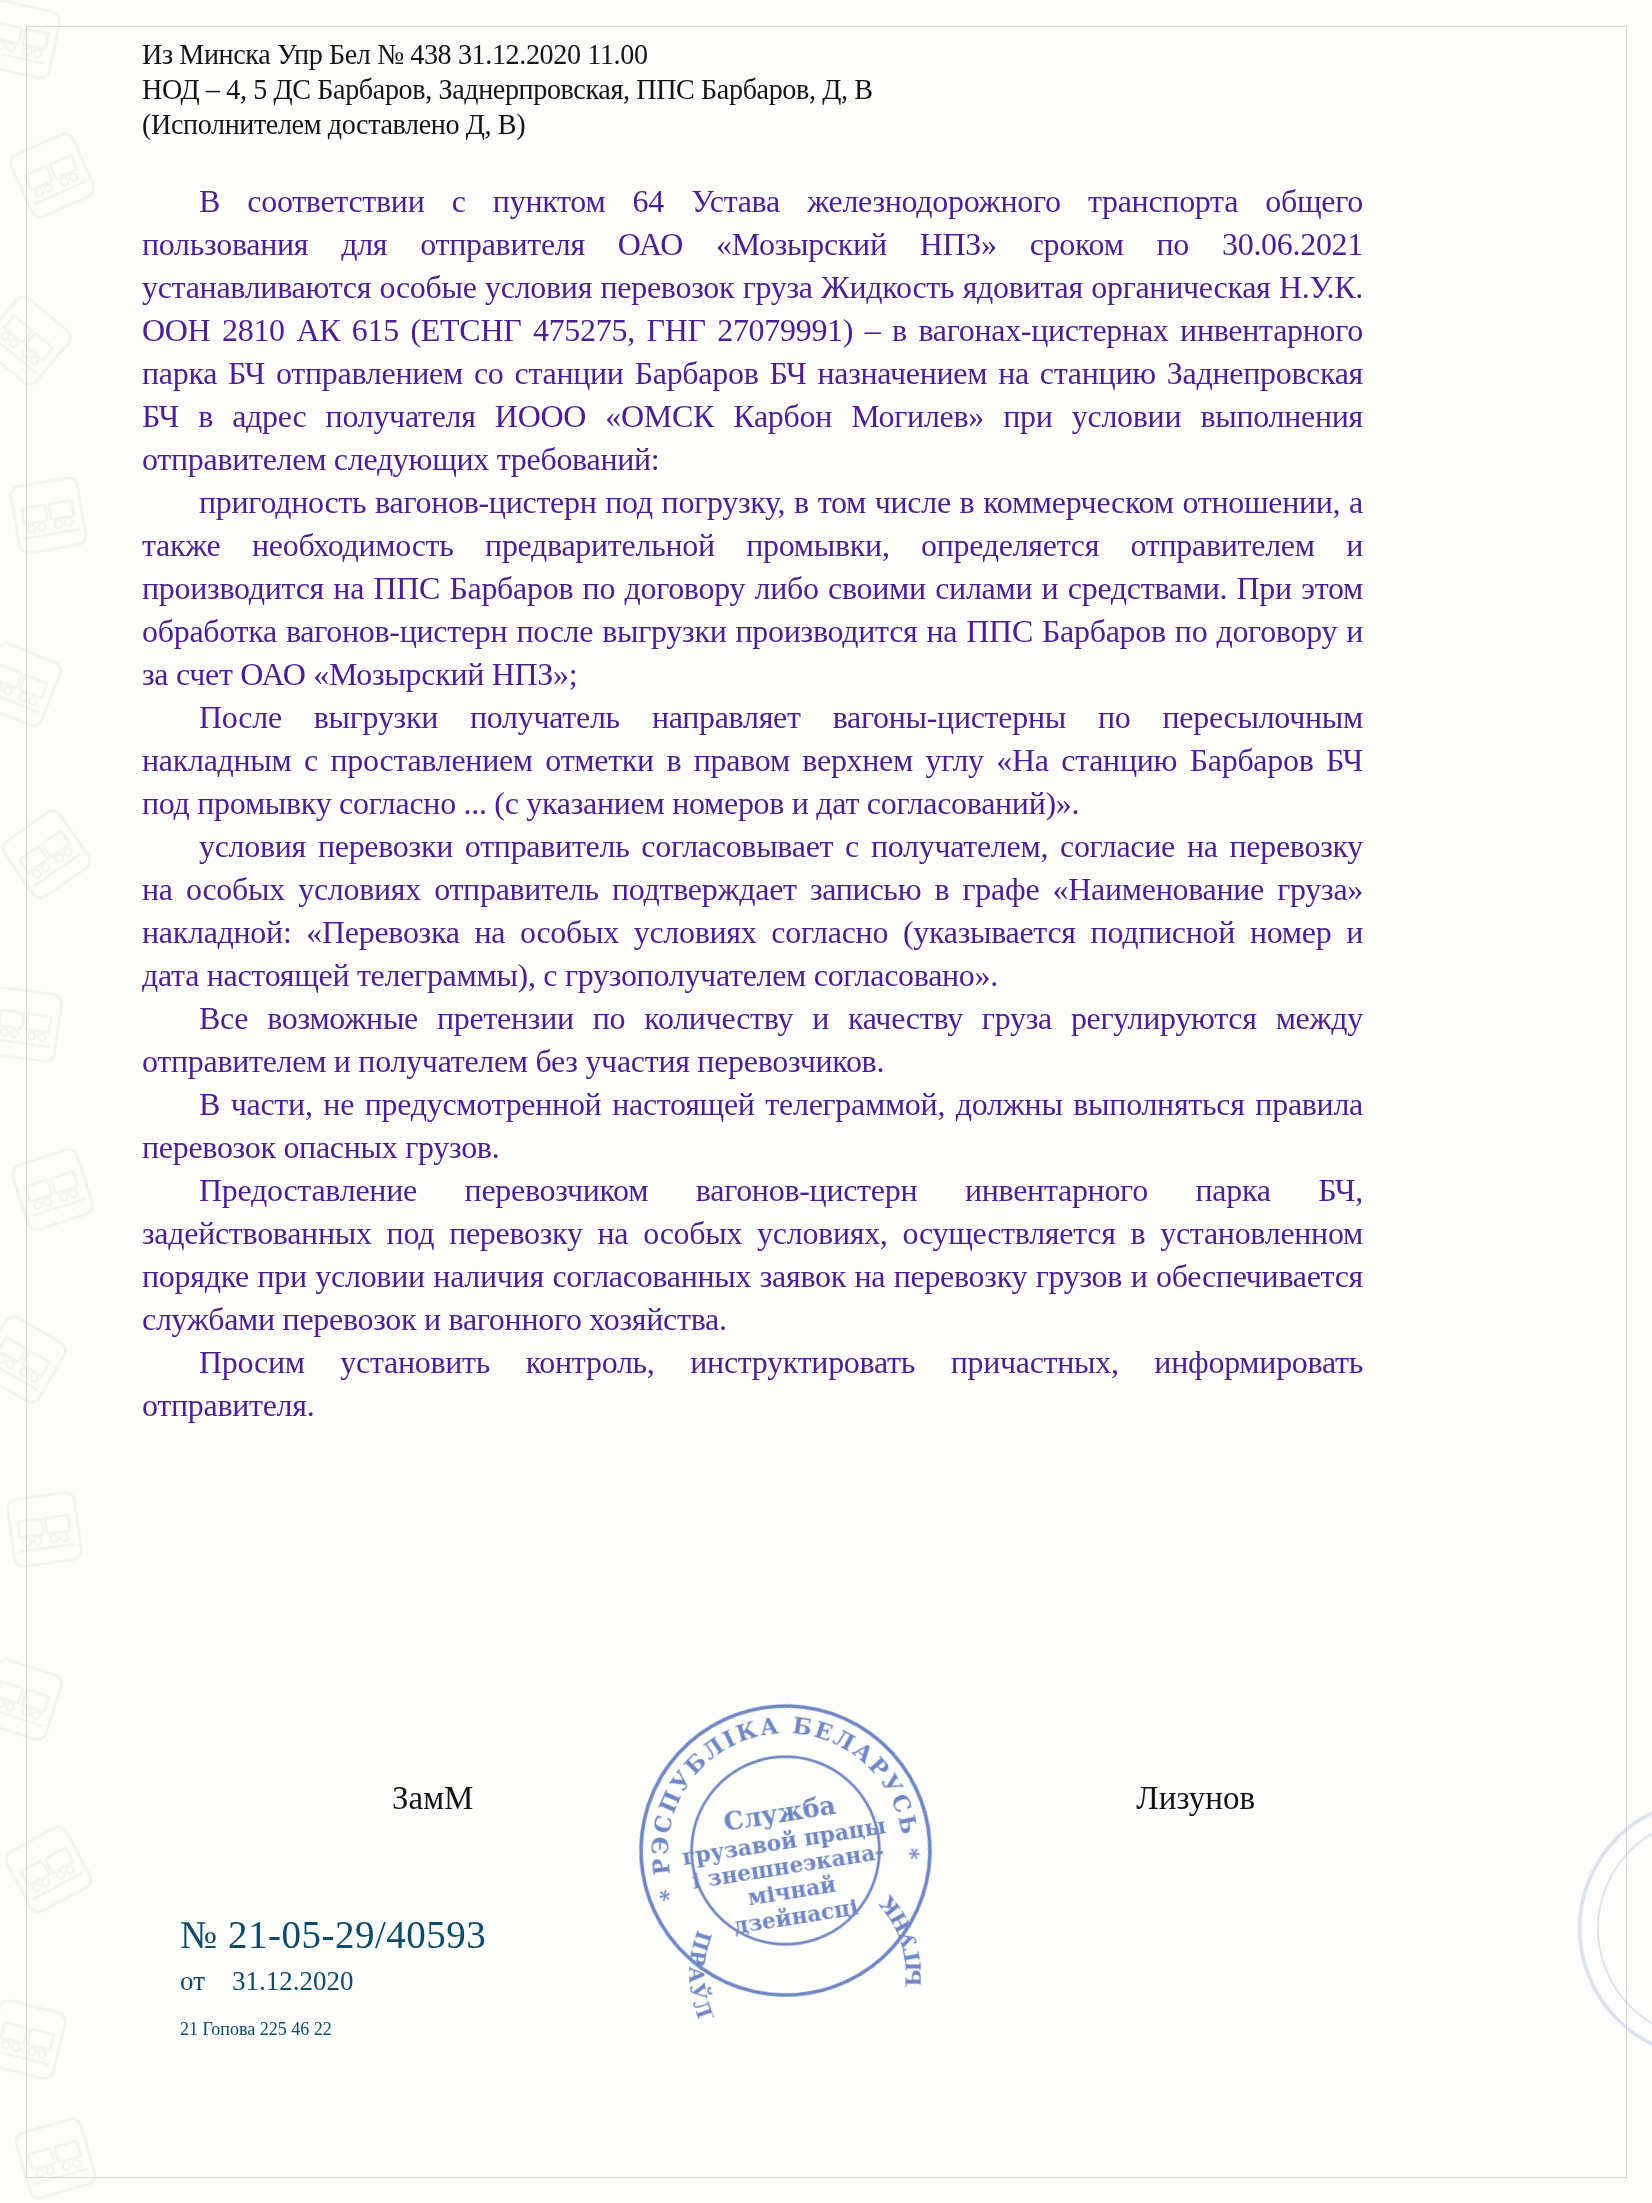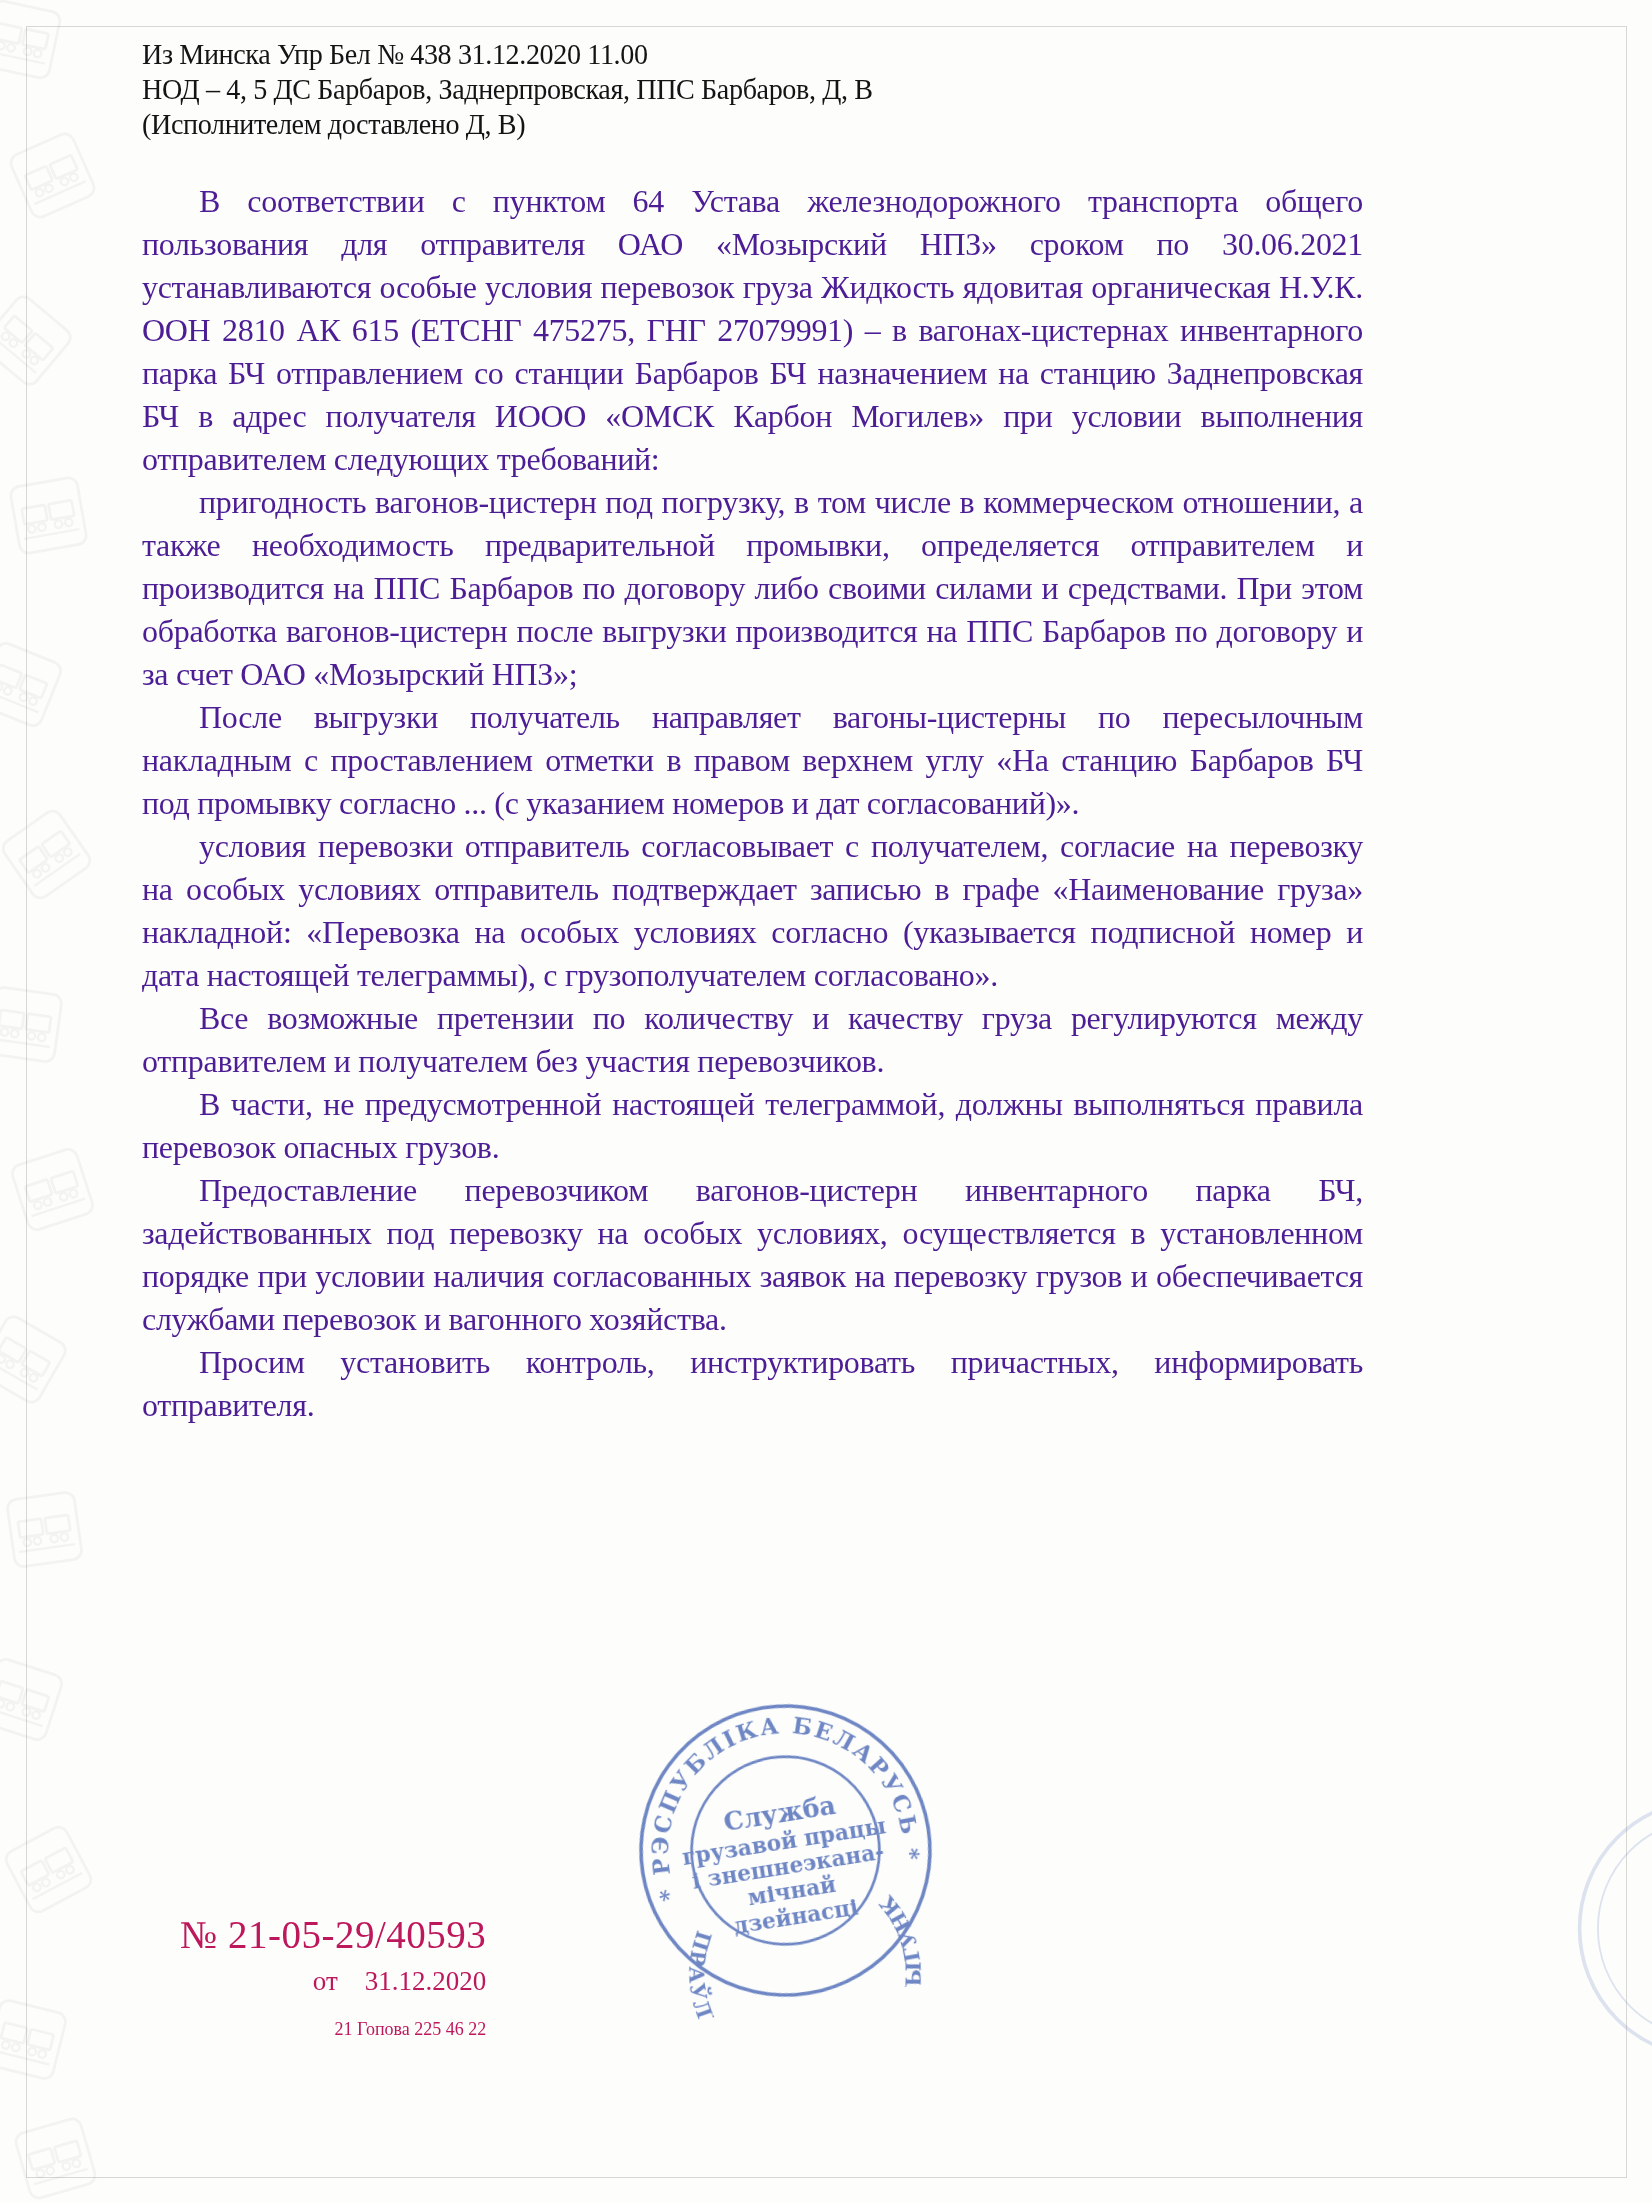--- a/index.html
+++ b/index.html
@@ -65,22 +65,21 @@
   .stamp text { font-family:"DejaVu Serif", serif; font-weight:bold; }
   
   .stamp-edge {
     position:absolute; left:1497px; top:1791px;
     width:156px; height:275px;
     opacity:.22; pointer-events:none;
   }
   
   .ref-block {
     position:absolute; left:180px; top:1912px;
-    color:#be185d;
-    text-align:right;
+    color:#0c4a6e;
   }
   .ref-number { font-size:39px; line-height:46px; letter-spacing:0.5px; }
   .ref-date   { font-size:27px; line-height:46px; white-space:pre; }
   .ref-exec   { font-size:18px; line-height:33px; margin-top:9px; }
 </style>
 </head>
 <body>
 
 <svg width="0" height="0" style="position:absolute">
   <defs>
@@ -153,20 +152,24 @@
     <p>В соответствии с пунктом 64 Устава железнодорожного транспорта общего пользования для отправителя ОАО «Мозырский НПЗ» сроком по 30.06.2021 устанавливаются особые условия перевозок груза Жидкость ядовитая органическая Н.У.К. ООН 2810 АК 615 (ЕТСНГ 475275, ГНГ 27079991) – в вагонах-цистернах инвентарного парка БЧ отправлением со станции Барбаров БЧ назначением на станцию Заднепровская БЧ в адрес получателя ИООО «ОМСК Карбон Могилев» при условии выполнения отправителем следующих требований:</p>
     <p>пригодность вагонов-цистерн под погрузку, в том числе в коммерческом отношении, а также необходимость предварительной промывки, определяется отправителем и производится на ППС Барбаров по договору либо своими силами и средствами. При этом обработка вагонов-цистерн после выгрузки производится на ППС Барбаров по договору и за счет ОАО «Мозырский НПЗ»;</p>
     <p>После выгрузки получатель направляет вагоны-цистерны по пересылочным накладным с проставлением отметки в правом верхнем углу «На станцию Барбаров БЧ под промывку согласно ... (с указанием номеров и дат согласований)».</p>
     <p>условия перевозки отправитель согласовывает с получателем, согласие на перевозку на особых условиях отправитель подтверждает записью в графе «Наименование груза» накладной: «Перевозка на особых условиях согласно (указывается подписной номер и дата настоящей телеграммы), с грузополучателем согласовано».</p>
     <p>Все возможные претензии по количеству и качеству груза регулируются между отправителем и получателем без участия перевозчиков.</p>
     <p>В части, не предусмотренной настоящей телеграммой, должны выполняться правила перевозок опасных грузов.</p>
     <p>Предоставление перевозчиком вагонов-цистерн инвентарного парка БЧ, задействованных под перевозку на особых условиях, осуществляется в установленном порядке при условии наличия согласованных заявок на перевозку грузов и обеспечивается службами перевозок и вагонного хозяйства.</p>
     <p>Просим установить контроль, инструктировать причастных, информировать отправителя.</p>
   </div>
 
+  <div class="sig-row">
+    <span class="sig-pos">ЗамМ</span>
+    <span class="sig-name">Лизунов</span>
+  </div>
 
   <svg class="stamp" viewBox="0 0 340 340">
     <circle cx="170" cy="170" r="160" fill="none" stroke-width="4" stroke="#4f6db8"></circle>
     <circle cx="170" cy="170" r="104" fill="none" stroke-width="3" stroke="#4f6db8"></circle>
     <defs>
       <path id="arcTop" d="M 47.8 214.5 A 130 130 0 1 1 292.2 214.5"></path>
       <path id="arcBottom" d="M 60.5 241.6 A 128 128 0 1 0 279.5 241.6"></path>
     </defs>
     <text font-size="25" letter-spacing="2.5" fill="#4f6db8">
       <textPath href="#arcTop" startOffset="50%" text-anchor="middle">*  РЭСПУБЛІКА  БЕЛАРУСЬ  *</textPath>

